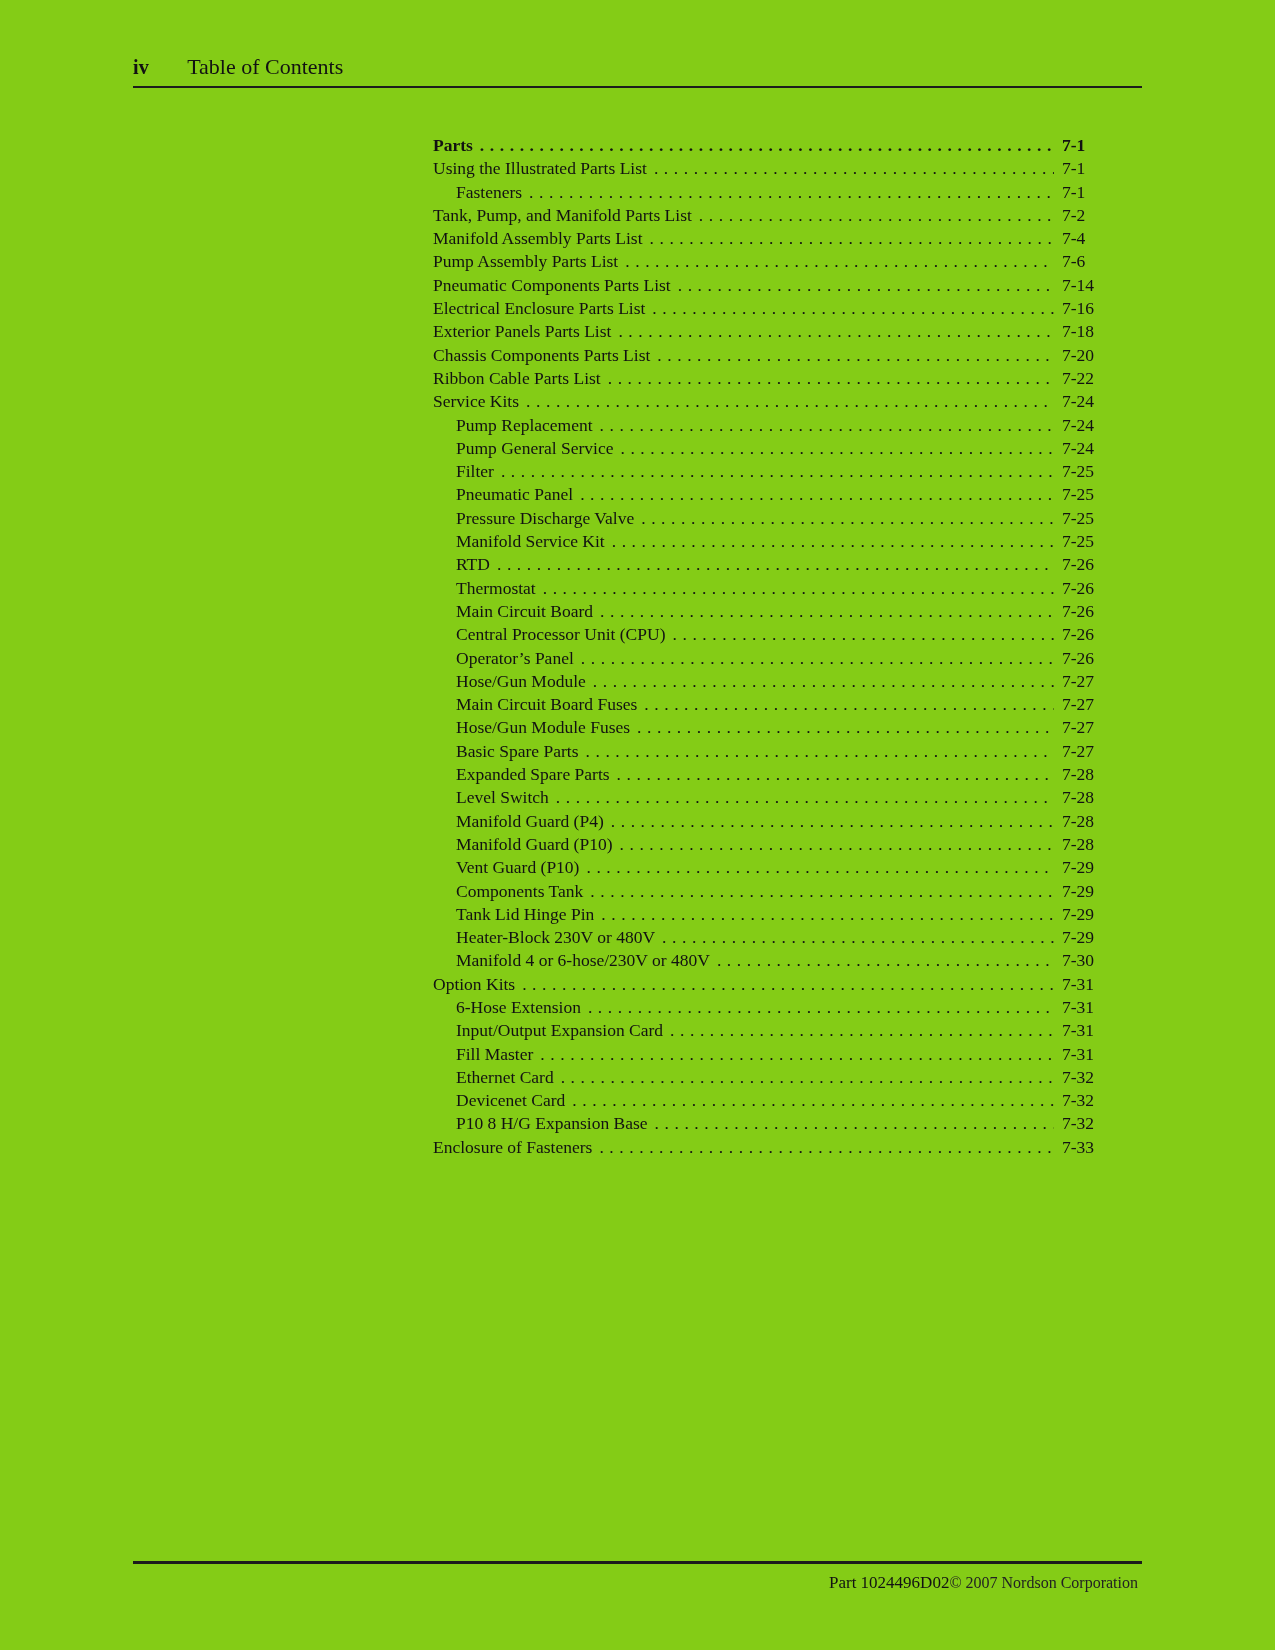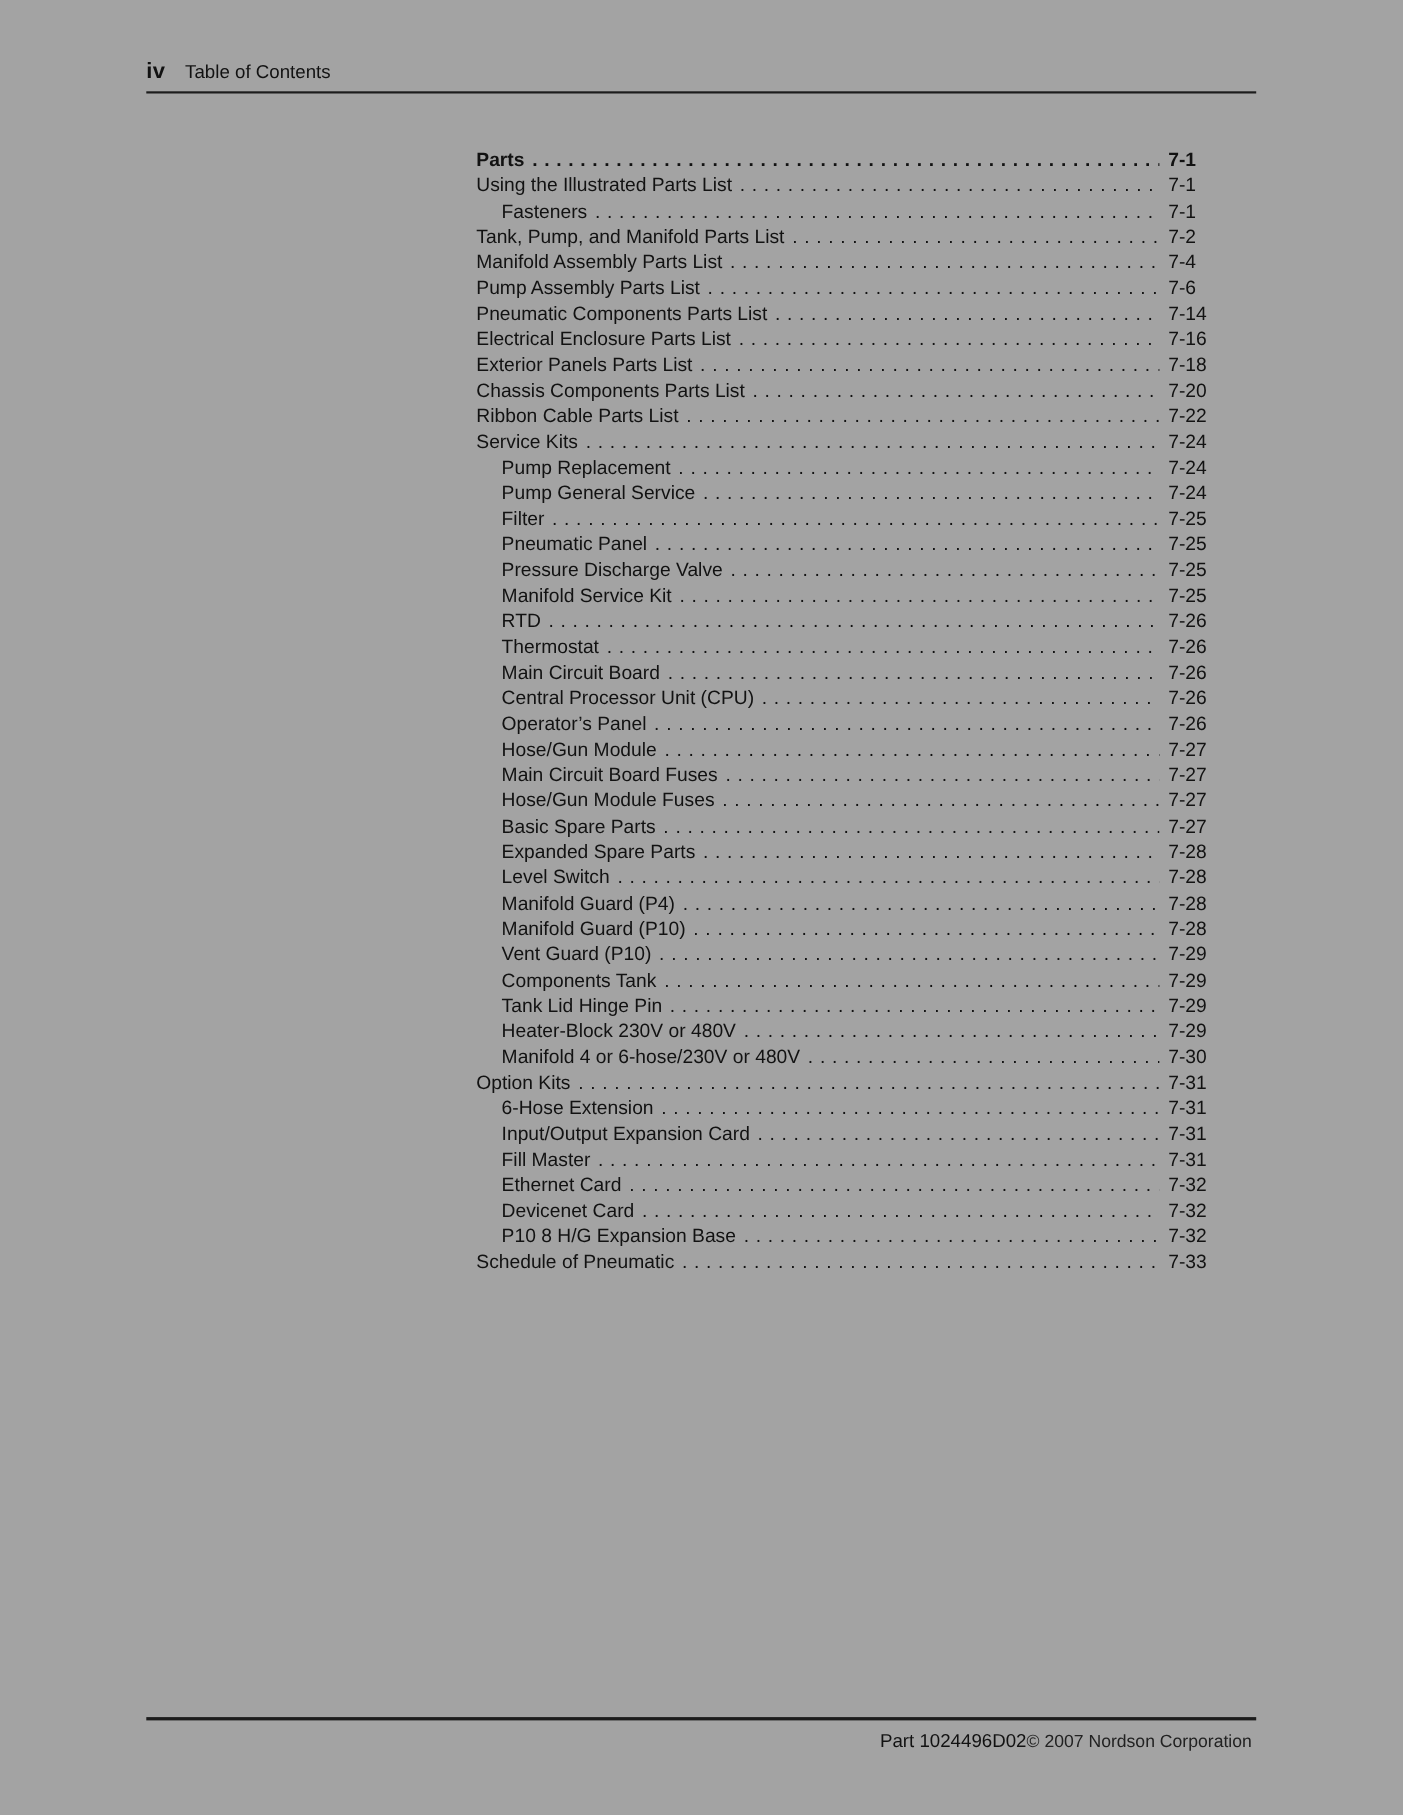--- a/index.html
+++ b/index.html
@@ -1,34 +1,34 @@
 <!DOCTYPE html>
 <html><head>
 <meta charset="utf-8">
 <style>
   html,body { margin:0; padding:0; background:#e8e8e8; }
   .page {
     position:relative;
     width:1275px; height:1650px;
-    background:#a3a3a3;
-    font-family:Liberation Sans, sans-serif;
+    background:#84cc16;
+    font-family:Liberation Serif, serif;
     color:#121212;
     overflow:hidden;
     margin:0 auto;
   }
 
   
   .header {
     position:absolute; left:133px; top:54px; width:1009px;
     display:flex; align-items:baseline;
     border-bottom:2px solid #1c1c1c;
     padding-bottom:6px;
   }
   .header .pageno { font-size:20px; font-weight:bold; letter-spacing:0.3px; }
-  .header .htitle { font-size:17px; margin-left:18px; }
+  .header .htitle { font-size:22px; margin-left:38px; }
 
   
   .toc {
     position:absolute; left:433px; top:134px; width:707px;
     font-size:17.5px; line-height:23.3px;
   }
   .row { display:flex; align-items:baseline; }
   .row.lvl1 { padding-left:23px; }
   .row.bold { font-weight:bold; }
   .lbl { white-space:nowrap; flex:0 0 auto; }
@@ -275,21 +275,21 @@
         <span class="lbl">Devicenet Card</span>
         <span class="dots">. . . . . . . . . . . . . . . . . . . . . . . . . . . . . . . . . . . . . . . . . . . . . . . . . . . . . . . . . . . . . . . . . . . . . . . . . . . . . . . . . . . . . . . . . . . . . . . . . . . . . . . . . . . . . . . . . . . . . . . .</span>
         <span class="pg">7-32</span>
       </div>
       <div class="row lvl1">
         <span class="lbl">P10 8 H/G Expansion Base</span>
         <span class="dots">. . . . . . . . . . . . . . . . . . . . . . . . . . . . . . . . . . . . . . . . . . . . . . . . . . . . . . . . . . . . . . . . . . . . . . . . . . . . . . . . . . . . . . . . . . . . . . . . . . . . . . . . . . . . . . . . . . . . . . . .</span>
         <span class="pg">7-32</span>
       </div>
       <div class="row lvl0">
-        <span class="lbl">Schedule of Pneumatic</span>
+        <span class="lbl">Enclosure of Fasteners</span>
         <span class="dots">. . . . . . . . . . . . . . . . . . . . . . . . . . . . . . . . . . . . . . . . . . . . . . . . . . . . . . . . . . . . . . . . . . . . . . . . . . . . . . . . . . . . . . . . . . . . . . . . . . . . . . . . . . . . . . . . . . . . . . . .</span>
         <span class="pg">7-33</span>
       </div>
     </div>
 
   <div class="footer-rule"></div>
   <div class="footer">
     <span class="fleft">Part 1024496D02</span>
     <span class="fright">© 2007 Nordson Corporation</span>
   </div>

